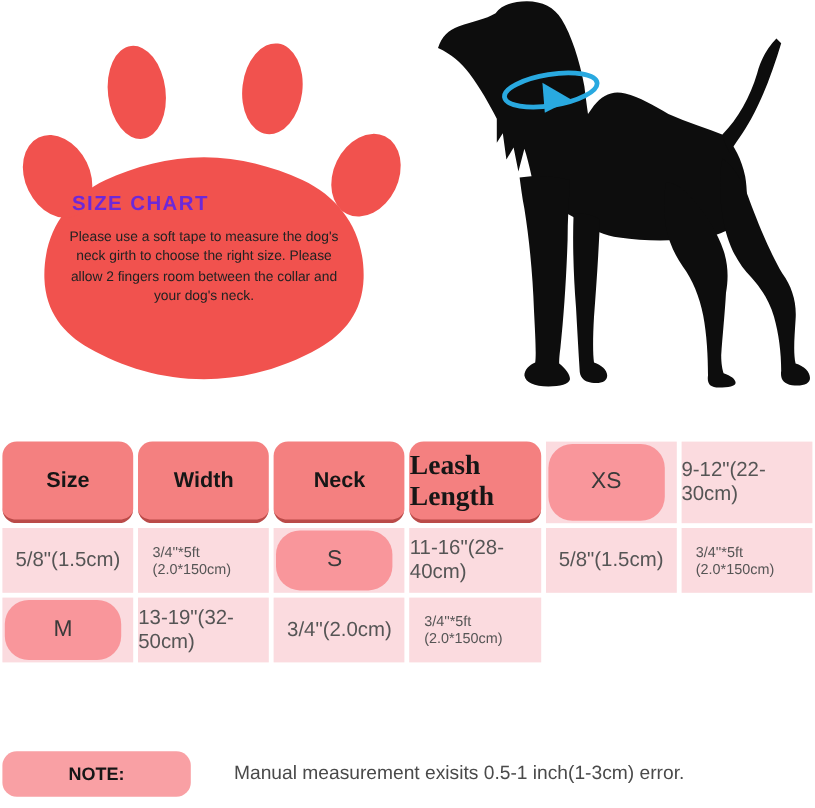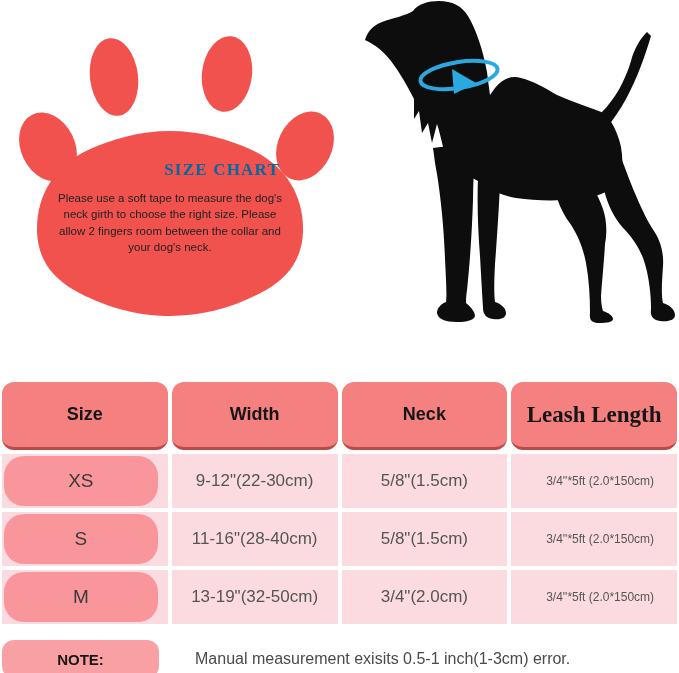--- a/index.html
+++ b/index.html
@@ -6,32 +6,32 @@
   html,body { background:#fff; }
   body {
     width:679px; height:673px; overflow:hidden; position:relative;
     font-family:"Liberation Sans", sans-serif;
   }
   
   .hero { position:relative; width:679px; height:340px; }
   .paw-svg { position:absolute; left:0; top:0; }
   .dog-svg { position:absolute; left:359px; top:0; }
   .paw-title {
-    position:absolute; left:60px; top:160px; width:220px; text-align:right;
-    font-weight:bold; font-size:17px; letter-spacing:1.2px; color:#0369a1;font-family:Liberation Serif, serif;
+    position:absolute; left:60px; top:160px; width:220px; text-align:left;
+    font-weight:bold; font-size:17px; letter-spacing:1.2px; color:#6d28d9;
   }
   .paw-body {
     position:absolute; left:52px; top:190px; width:236px; text-align:center;
     font-size:11.5px; line-height:1.42; color:#222;
   }
   
   .table-grid {
-    display:grid; grid-template-columns:repeat(4,1fr);
+    display:grid; grid-template-columns:repeat(6,1fr);
     grid-template-rows:68px 54px 54px 54px;
-    column-gap:4px; row-gap:4px; padding:0 2px; margin-top:42px;
+    column-gap:4px; row-gap:4px; padding:0 2px; margin-top:28px;
   }
   .th {
     background:#F48080; border-radius:12px; border-bottom:3px solid #BA4A48;
     display:flex; align-items:center; justify-content:center;
     font-weight:bold; font-size:18px; color:#161616;
   }
   .th.serif { font-family:"Liberation Serif", serif; font-size:23px; }
   .td {
     background:#FBDBDF; display:flex; align-items:center; justify-content:center;
     font-size:17px; color:#555;

